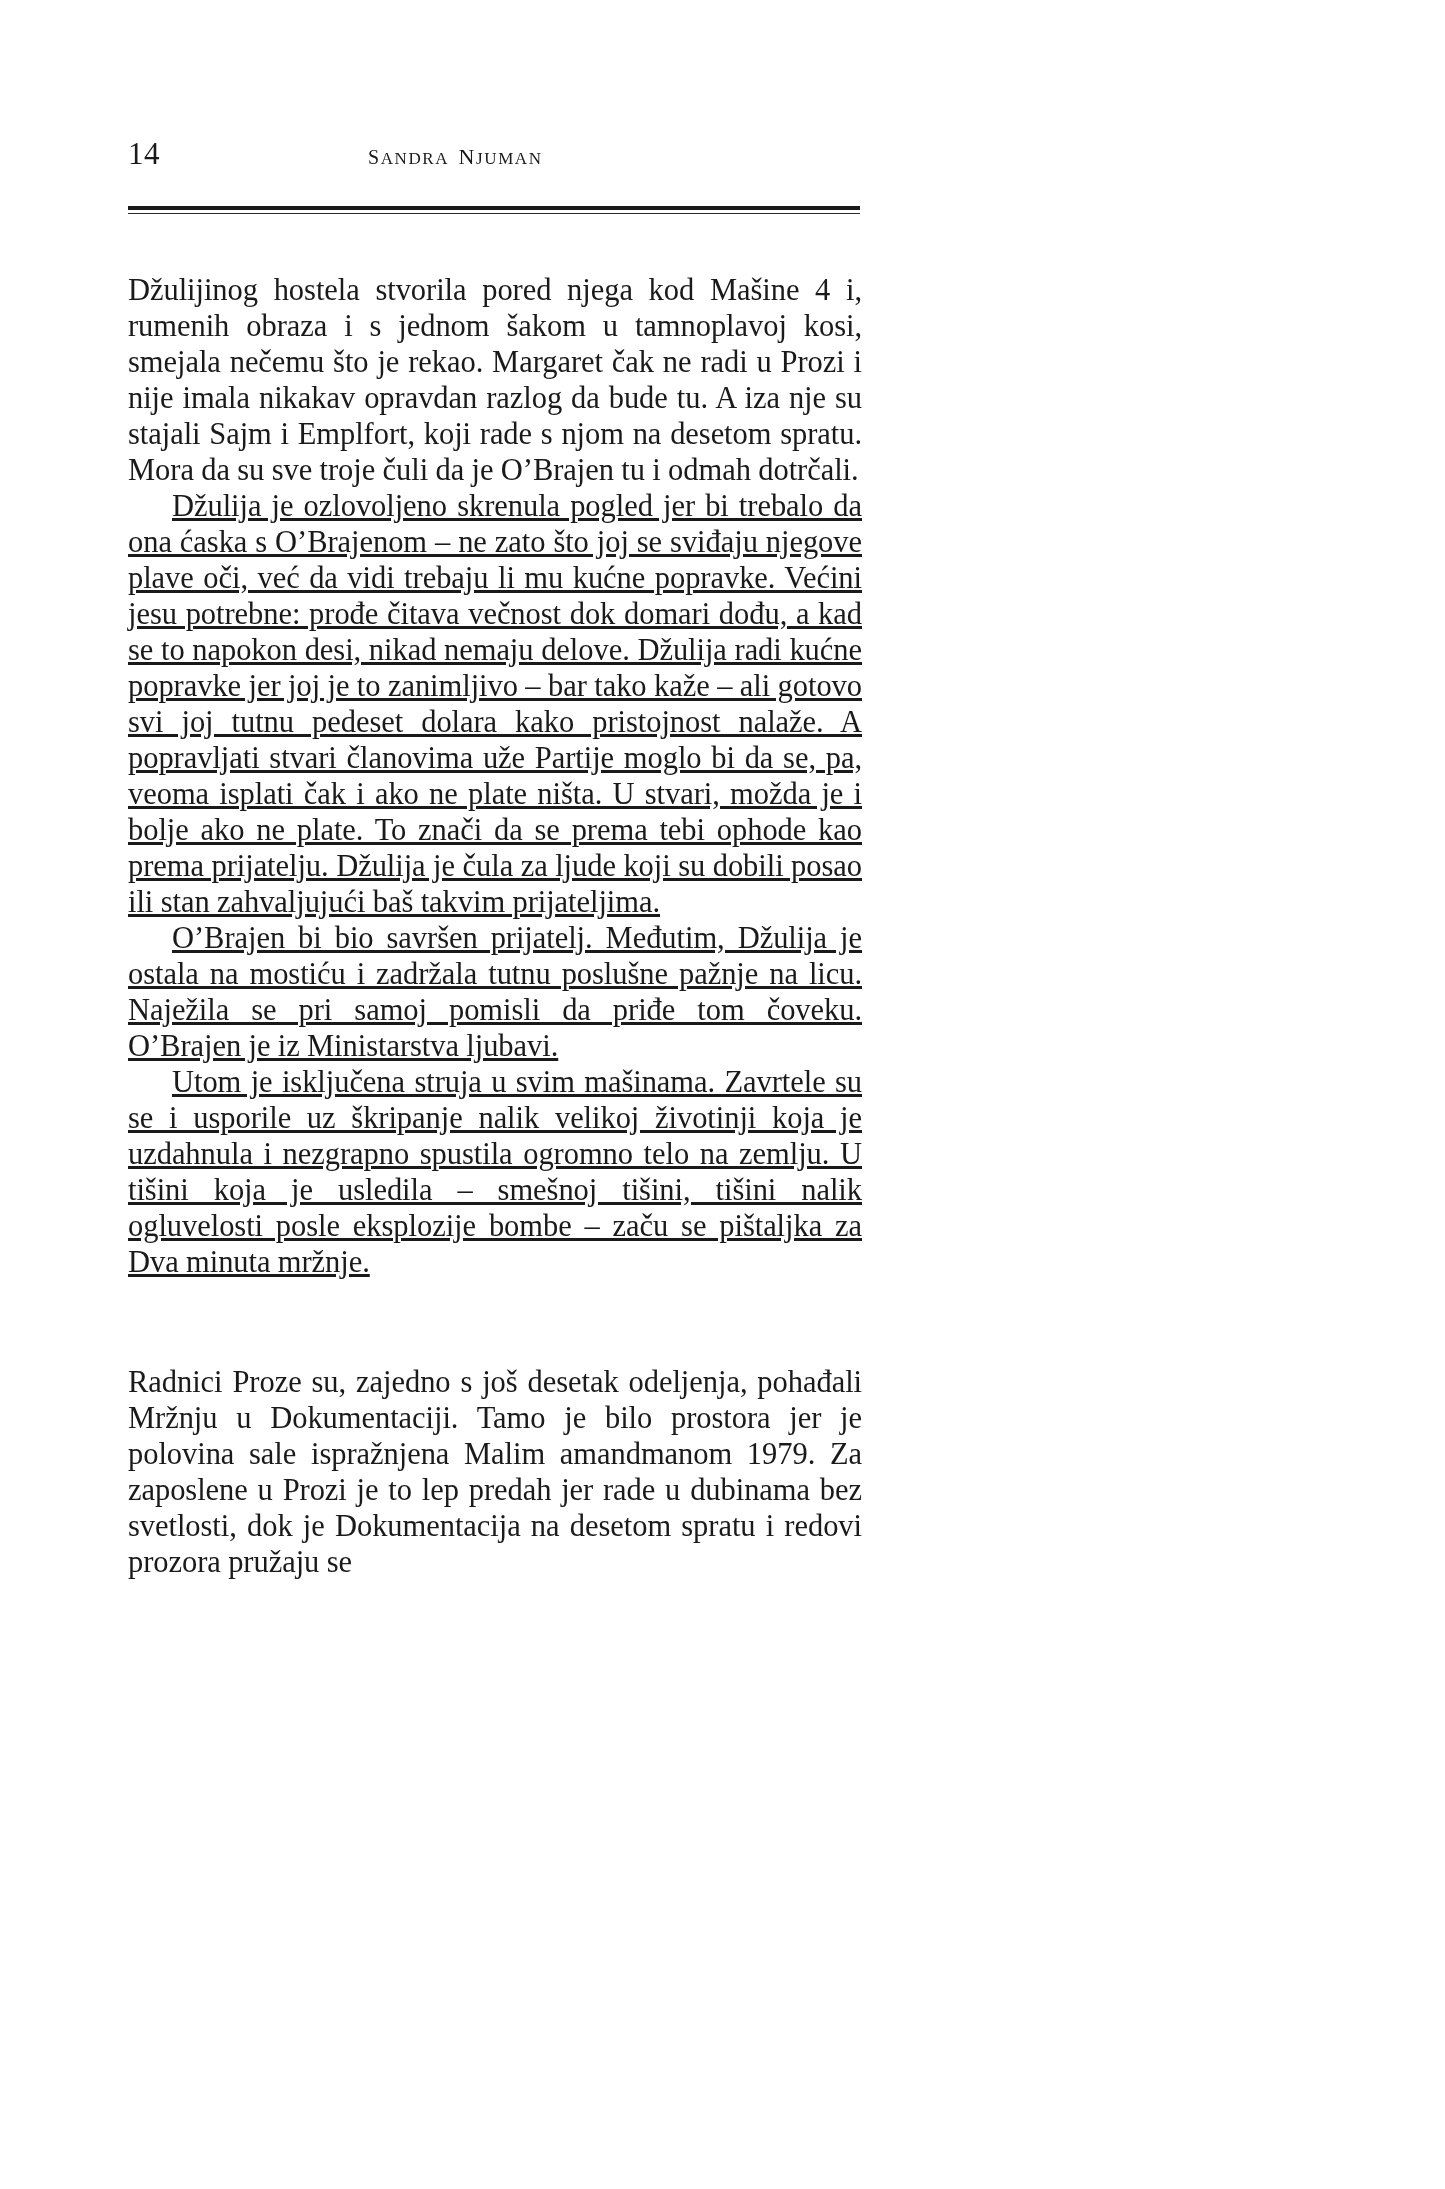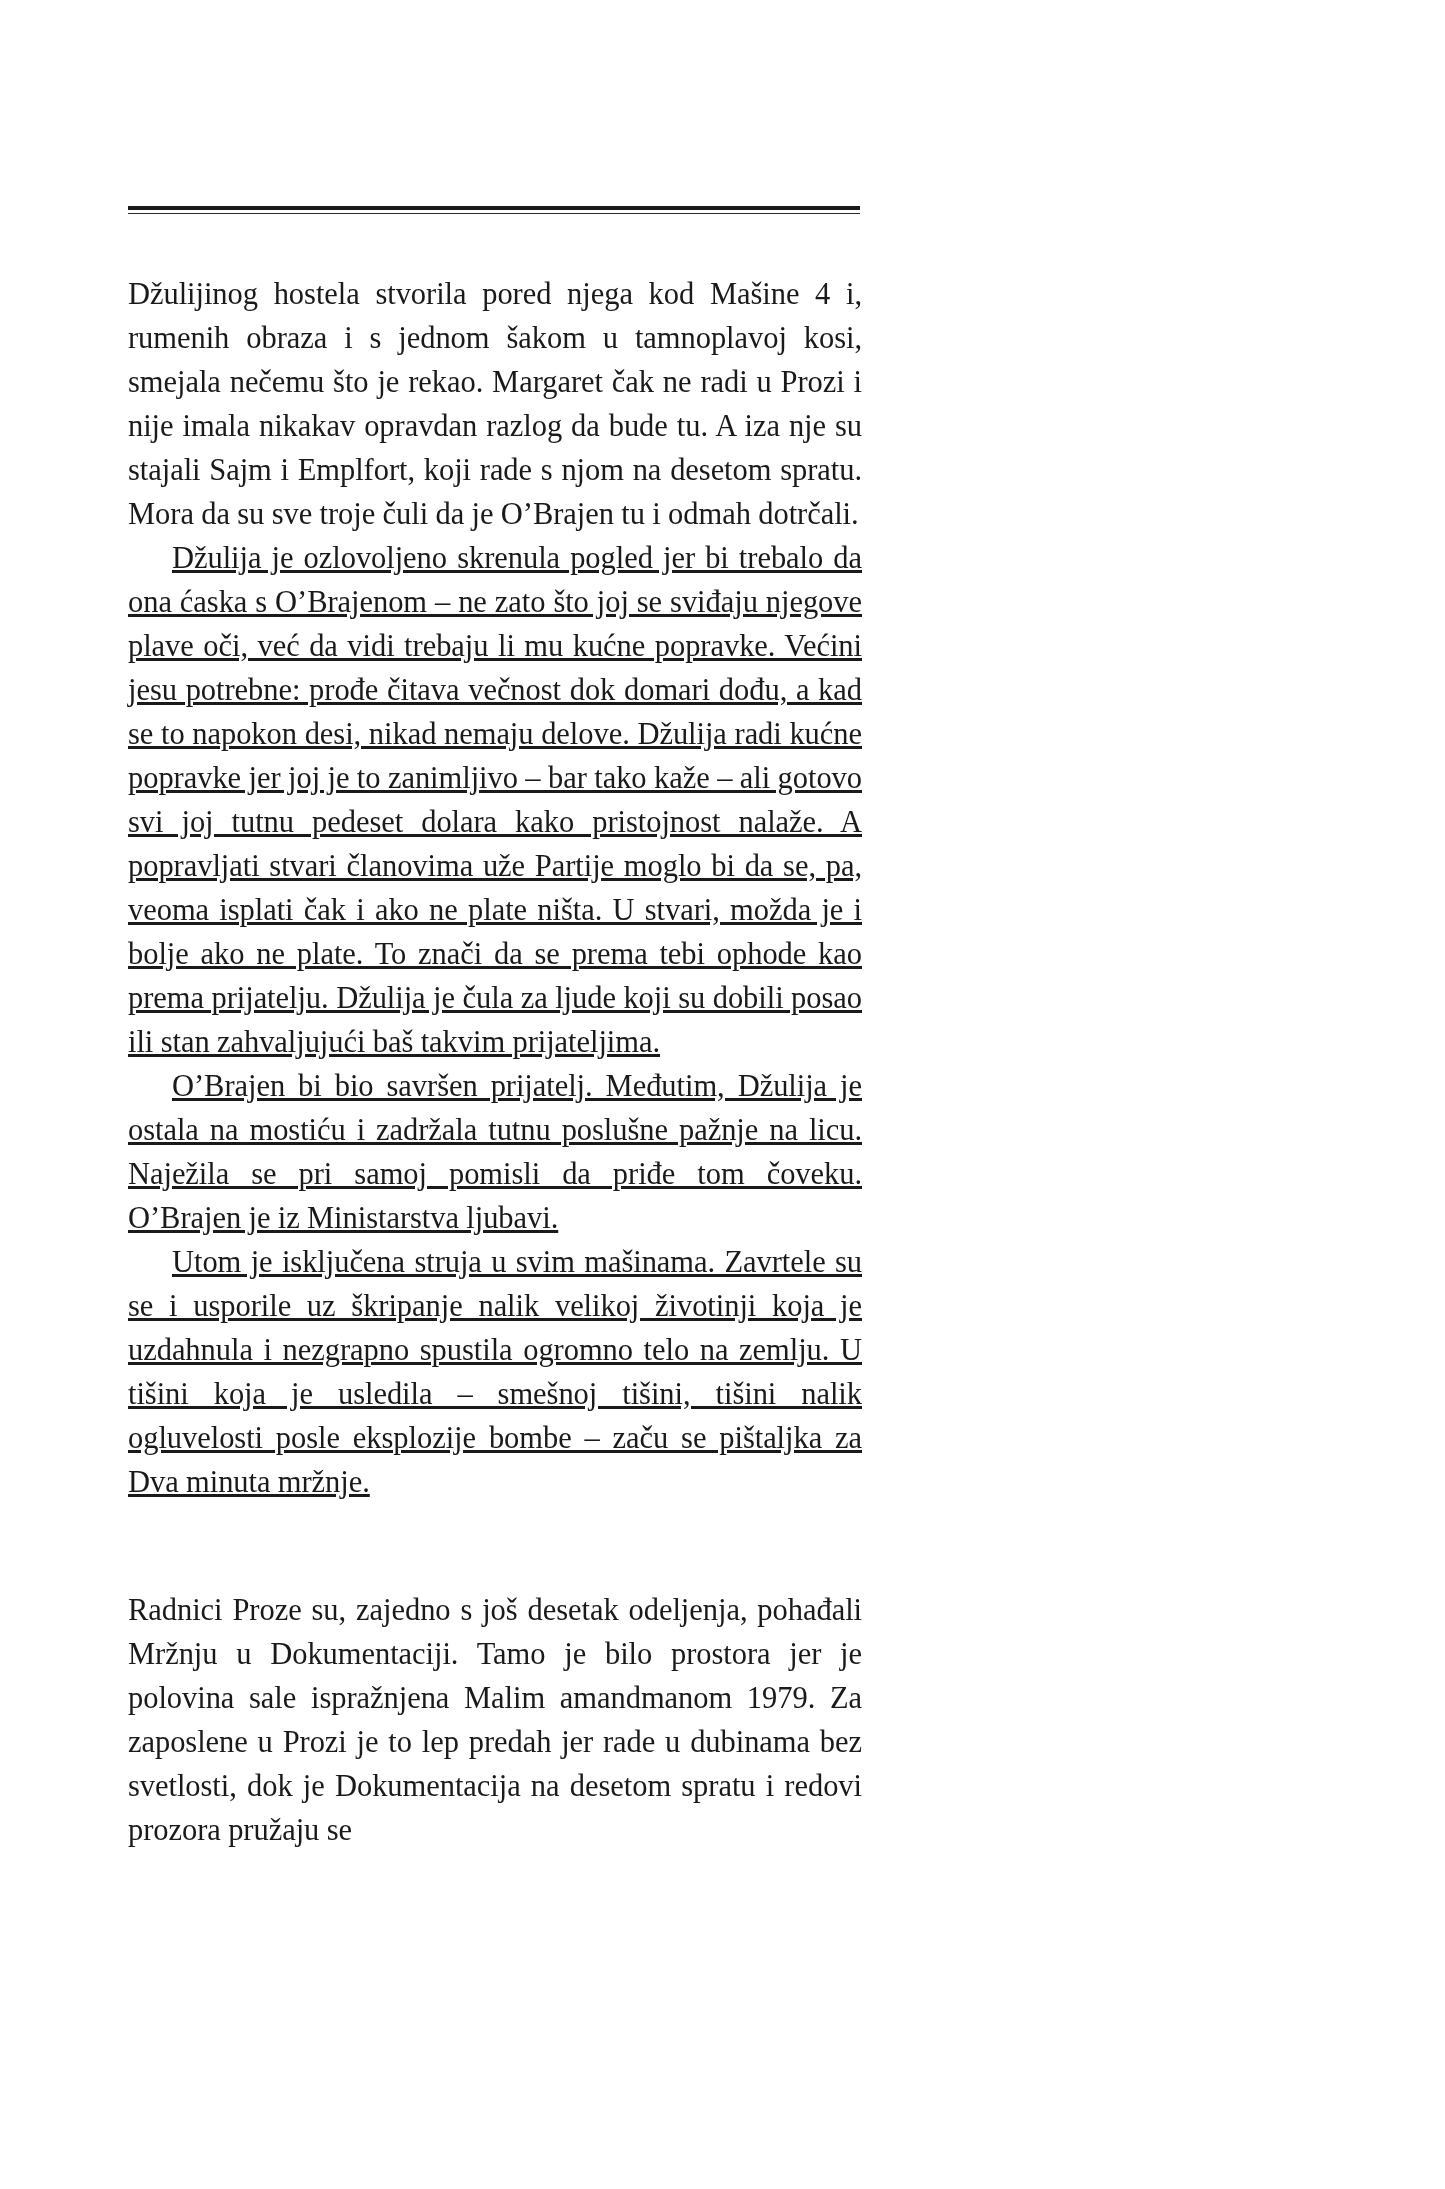--- a/index.html
+++ b/index.html
@@ -78,21 +78,21 @@
   .body {
     position: absolute;
     left: 128px;
     top: 272px;
     width: 734px;
   }
 
   .body p {
     margin: 0;
     font-size: 30.5px;
-    line-height: 44px;
+    line-height: 36px;
     text-align: justify;
     text-justify: inter-word;
     color: #1a1a1a;
     hyphens: none;
     -webkit-hyphens: none;
     letter-spacing: -0.05px;
     word-spacing: -0.2px;
   }
 
   .body p.indent {
@@ -110,20 +110,26 @@
   
   .section-break {
     height: 84px;
   }
 </style>
 </head>
 <body>
 
 <div class="page">
 
+  <div class="running-head">
+    <span class="folio">14</span>
+    <span class="author-name">
+      <span class="sc-big">S</span><span class="sc-small">andra</span><span class="sc-big">&nbsp;</span><span class="sc-big">N</span><span class="sc-small">juman</span>
+    </span>
+  </div>
 
   <div class="rule-wrap">
     <div class="rule-thick"></div>
     <div class="rule-gap"></div>
     <div class="rule-thin"></div>
   </div>
 
   <div class="body">
 
     <p class="flush">Džulijinog hostela stvorila pored njega kod Mašine 4 i, rumenih obraza i s jednom šakom u tamnoplavoj kosi, smejala nečemu što je rekao. Margaret čak ne radi u Prozi i nije imala nikakav opravdan razlog da bude tu. A iza nje su stajali Sajm i Emplfort, koji rade s njom na desetom spratu. Mora da su sve troje čuli da je O’Brajen tu i odmah dotrčali.</p>

